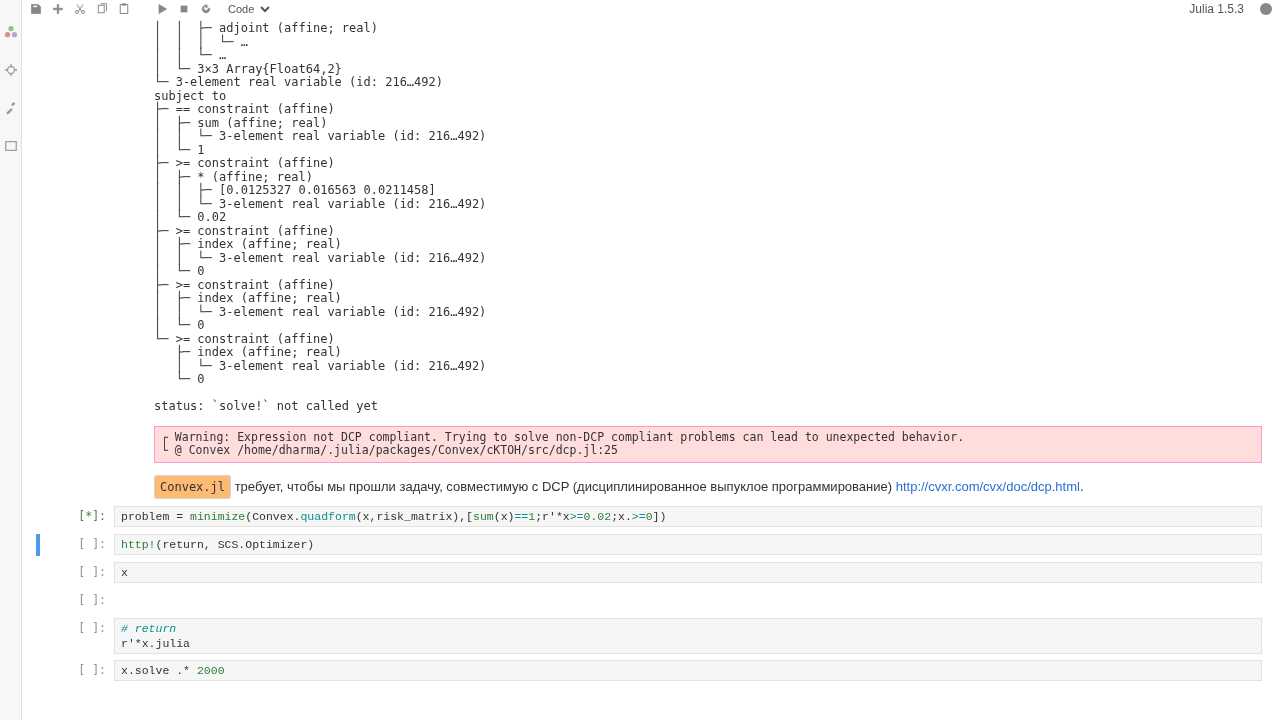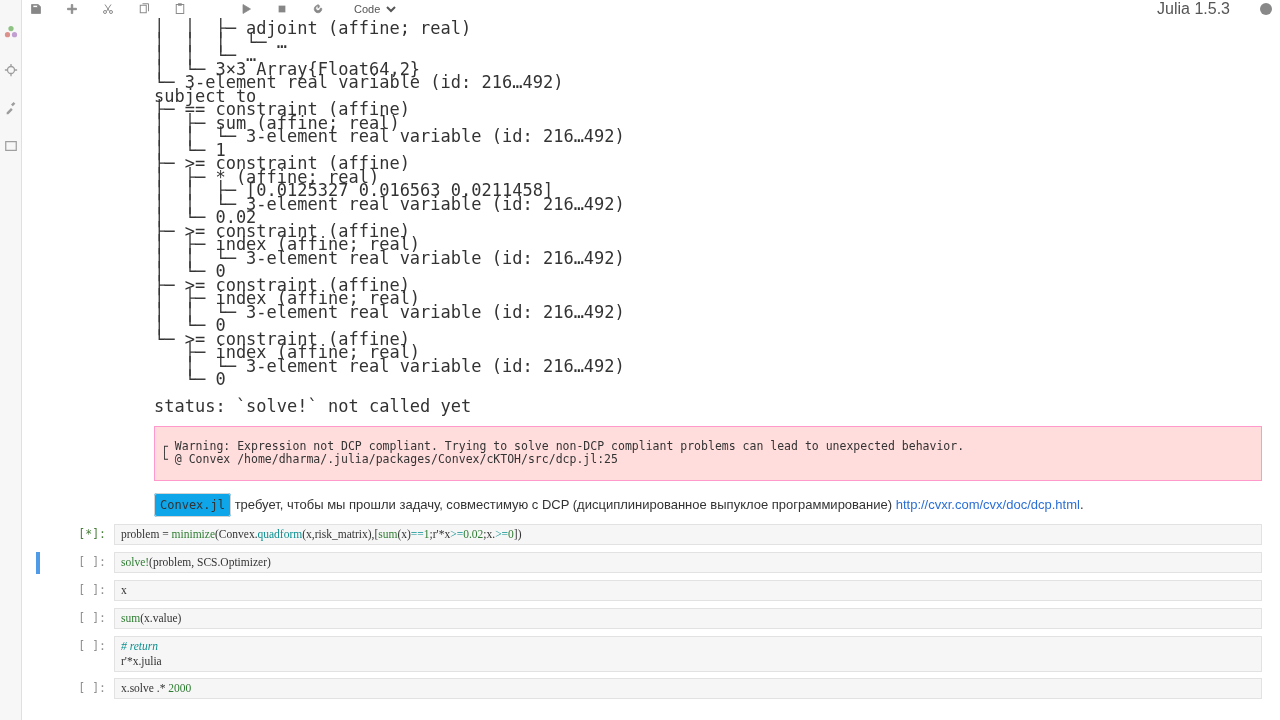--- a/index.html
+++ b/index.html
@@ -35,21 +35,21 @@
   flex: 1;
   display: flex;
   flex-direction: column;
 }
 
 .toolbar {
   height: 18px;
   display: flex;
   align-items: center;
   padding: 2px 8px;
-  gap: 24px;
+  gap: 10px;
   font-size: 12px;
   color: #555;
 }
 .toolbar .tool-icon {
   width: 12px;
   height: 12px;
   opacity: 0.7;
   cursor: pointer;
   display: inline-flex;
   align-items: center;
@@ -58,63 +58,63 @@
 .toolbar .tool-icon svg { width: 12px; height: 12px; fill: #555; stroke: #555; }
 .toolbar .sep { width: 6px; }
 .toolbar select {
   font-size: 11px;
   border: none;
   background: transparent;
   color: #555;
   padding: 0 2px;
 }
 .toolbar .spacer { flex: 1; }
-.kernel-label { font-size: 16px; color: #555; margin-right: 6px; }
+.kernel-label { font-size: 12px; color: #555; margin-right: 6px; }
 .kernel-dot {
   width: 12px; height: 12px; border-radius: 50%;
   background: #888;
   display: inline-block;
 }
 
 .nb-area {
   flex: 1;
   overflow: auto;
   padding: 0 18px 40px 0;
 }
 .nb-inner { padding-left: 14px; }
 
 .output-block {
   font-family: Menlo, Consolas, "DejaVu Sans Mono", monospace;
-  font-size: 17px;
+  font-size: 12px;
   line-height: 13.5px;
   white-space: pre;
   padding: 4px 0 8px 118px;
   color: #333;
 }
 
 .warn-block {
   margin: 4px 0 6px 118px;
   background: #fdd;
   border: 1px solid #f9c;
   font-family: Menlo, Consolas, monospace;
   font-size: 11.5px;
   line-height: 13.5px;
   white-space: pre-wrap;
-  padding: 13px 6px;
+  padding: 4px 6px;
   color: #333;
 }
 
 .md-block {
   padding: 8px 0 10px 118px;
   font-size: 13px;
   line-height: 1.5;
   color: #333;
 }
 .md-block .convex-tag {
-  background: #0ea5e9;
+  background: #fdba74;
   border: 1px solid #d4d4d4;
   border-radius: 3px;
   padding: 4px 5px;
   font-family: Menlo, Consolas, monospace;
   font-size: 12px;
 }
 .md-block a { color: #2a6fd6; text-decoration: none; }
 
 .cell-row {
   display: flex;
@@ -138,21 +138,21 @@
   font-size: 11.5px;
   color: #909090;
   padding-top: 3px;
 }
 .prompt.active { color: #4a7f3c; }
 .code-input {
   flex: 1;
   background: #f6f6f6;
   border: 1px solid #e2e2e2;
   padding: 2px 6px;
-  font-family: Liberation Serif, serif;
+  font-family: Liberation Mono, monospace;
   font-size: 11.5px;
   line-height: 15px;
   white-space: pre;
 }
 .k-green { color: #2e7d32; }
 .k-cyan { color: #0b8f8f; }
 .k-num { color: #2e7d32; }
 .k-com { color: #0b8f8f; font-style: italic; }
 </style>
 </head>
@@ -273,33 +273,32 @@
 
       <div class="cell-row">
         <div class="sel-bar"></div>
         <div class="prompt active">[*]:</div>
         <div class="code-input"><span>problem</span><span> = </span><span class="k-green">minimize</span><span>(</span><span>Convex.</span><span class="k-cyan">quadform</span><span>(x,risk_matrix),[</span><span class="k-green">sum</span><span>(x)</span><span class="k-cyan">==</span><span class="k-num">1</span><span>;r</span><span>'</span><span>*x</span><span class="k-cyan">&gt;=</span><span class="k-num">0.02</span><span>;x.</span><span class="k-cyan">&gt;=</span><span class="k-num">0</span><span>])</span></div>
       </div>
 
       <div class="cell-row selected">
         <div class="sel-bar"></div>
         <div class="prompt">[ ]:</div>
-        <div class="code-input"><span class="k-green">solve!</span><span>(problem, SCS.Optimizer)</span></div>
+        <div class="code-input"><span class="k-green">http!</span><span>(return, SCS.Optimizer)</span></div>
       </div>
 
       <div class="cell-row">
         <div class="sel-bar"></div>
         <div class="prompt">[ ]:</div>
         <div class="code-input"><span>x</span></div>
       </div>
 
       <div class="cell-row">
         <div class="sel-bar"></div>
         <div class="prompt">[ ]:</div>
-        <div class="code-input"><span class="k-green">sum</span><span>(x.value)</span></div>
       </div>
 
       <div class="cell-row">
         <div class="sel-bar"></div>
         <div class="prompt">[ ]:</div>
         <div class="code-input"><span class="k-com"># return</span>
 <span>r'*x.julia</span></div>
       </div>
 
       <div class="cell-row">

